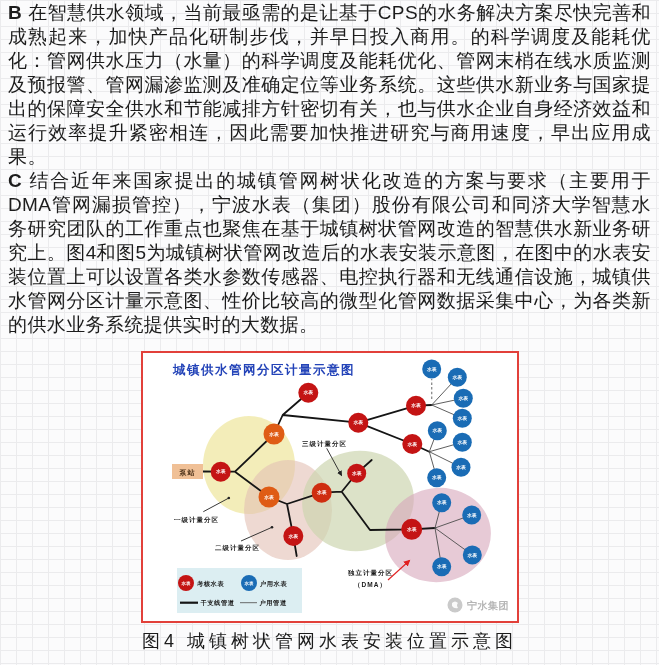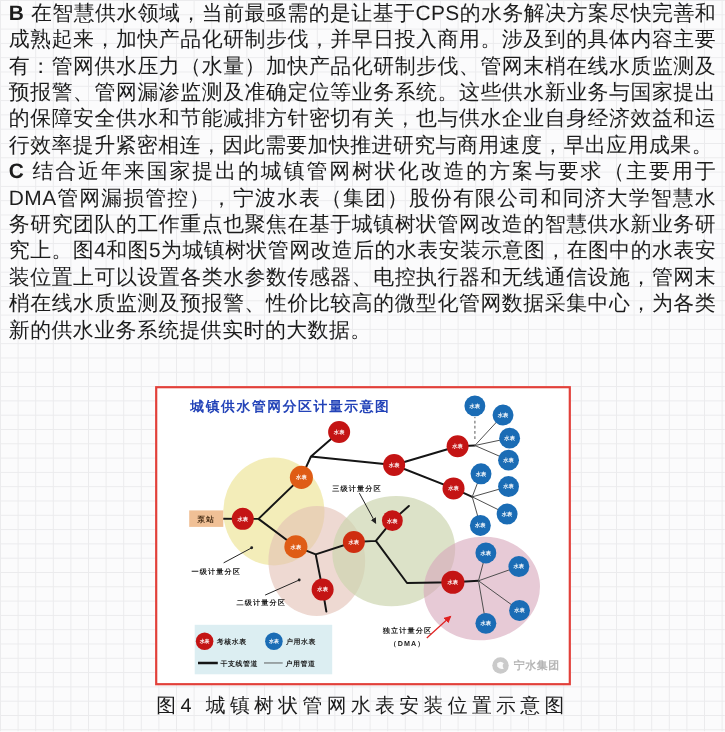--- a/index.html
+++ b/index.html
@@ -46,22 +46,22 @@
     font-size:18px;
     letter-spacing:4px;
   }
 </style>
 </head>
 <body>
 
 <div class="page">
 
   <div class="textblock">
-    <p><span class="para-marker">B</span><span>在智慧供水领域，当前最亟需的是让基于CPS的水务解决方案尽快完善和成熟起来，加快产品化研制步伐，并早日投入商用。涉及到的具体内容主要有：管网供水压力（水量）加快产品化研制步伐、管网末梢在线水质监测及预报警、管网漏渗监测及准确定位等业务系统。这些供水新业务与国家提出的保障安全供水和节能减排方针密切有关，也与供水企业自身经济效益和运行效率提升紧密相连，因此需要加快推进研究与商用速度，早出应用成果。</span></p>
-    <p><span class="para-marker">C</span><span>结合近年来国家提出的城镇管网树状化改造的方案与要求（主要用于DMA管网漏损管控），宁波水表（集团）股份有限公司和同济大学智慧水务研究团队的工作重点也聚焦在基于城镇树状管网改造的智慧供水新业务研究上。图4和图5为城镇树状管网改造后的水表安装示意图，在图中的水表安装位置上可以设置各类水参数传感器、电控执行器和无线通信设施，管网末梢在线水质监测及预报警、性价比较高的微型化管网数据采集中心，为各类新的供水业务系统提供实时的大数据。</span></p>
+    <p><span class="para-marker">B</span><span>在智慧供水领域，当前最亟需的是让基于CPS的水务解决方案尽快完善和成熟起来，加快产品化研制步伐，并早日投入商用。的科学调度及能耗优化：管网供水压力（水量）的科学调度及能耗优化、管网末梢在线水质监测及预报警、管网漏渗监测及准确定位等业务系统。这些供水新业务与国家提出的保障安全供水和节能减排方针密切有关，也与供水企业自身经济效益和运行效率提升紧密相连，因此需要加快推进研究与商用速度，早出应用成果。</span></p>
+    <p><span class="para-marker">C</span><span>结合近年来国家提出的城镇管网树状化改造的方案与要求（主要用于DMA管网漏损管控），宁波水表（集团）股份有限公司和同济大学智慧水务研究团队的工作重点也聚焦在基于城镇树状管网改造的智慧供水新业务研究上。图4和图5为城镇树状管网改造后的水表安装示意图，在图中的水表安装位置上可以设置各类水参数传感器、电控执行器和无线通信设施，城镇供水管网分区计量示意图、性价比较高的微型化管网数据采集中心，为各类新的供水业务系统提供实时的大数据。</span></p>
   </div>
 
   <div class="figure">
     <svg width="374" height="268" viewBox="0 0 374 268">
       <defs>
         <marker id="arrB" markerWidth="7" markerHeight="7" refX="5" refY="3" orient="auto">
           <path d="M0,0 L6,3 L0,6 Z" fill="#222"></path>
         </marker>
         <marker id="arrR" markerWidth="7" markerHeight="7" refX="5" refY="3" orient="auto">
           <path d="M0,0 L6,3 L0,6 Z" fill="#e02020"></path>

